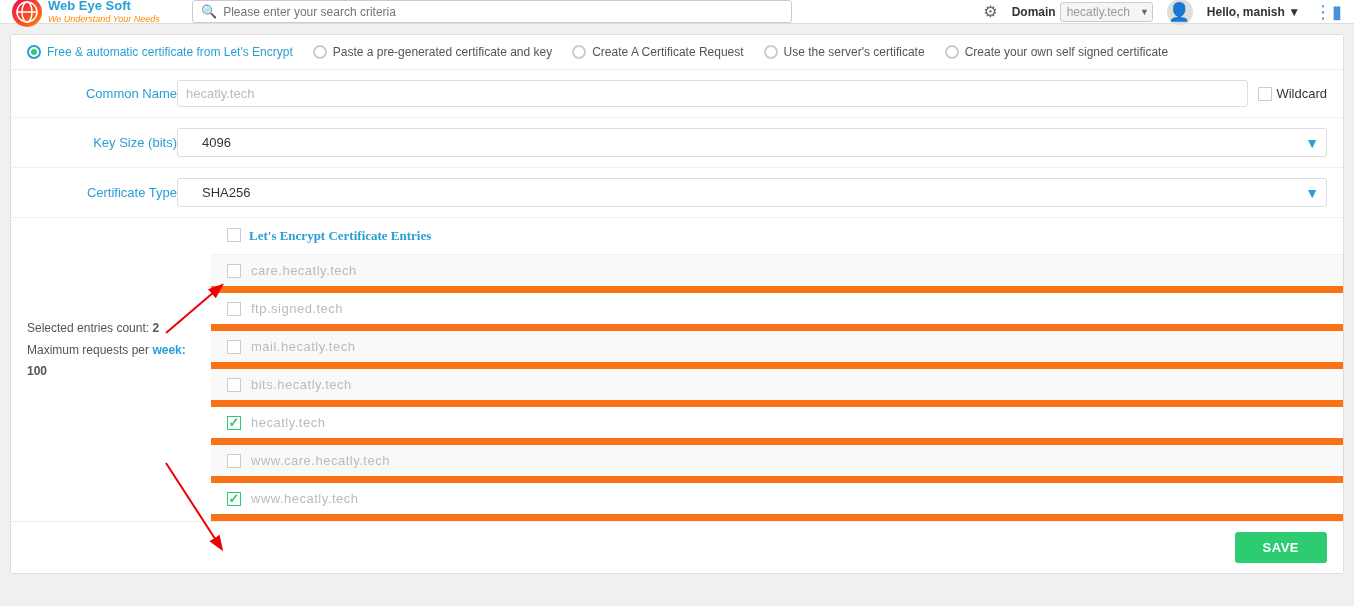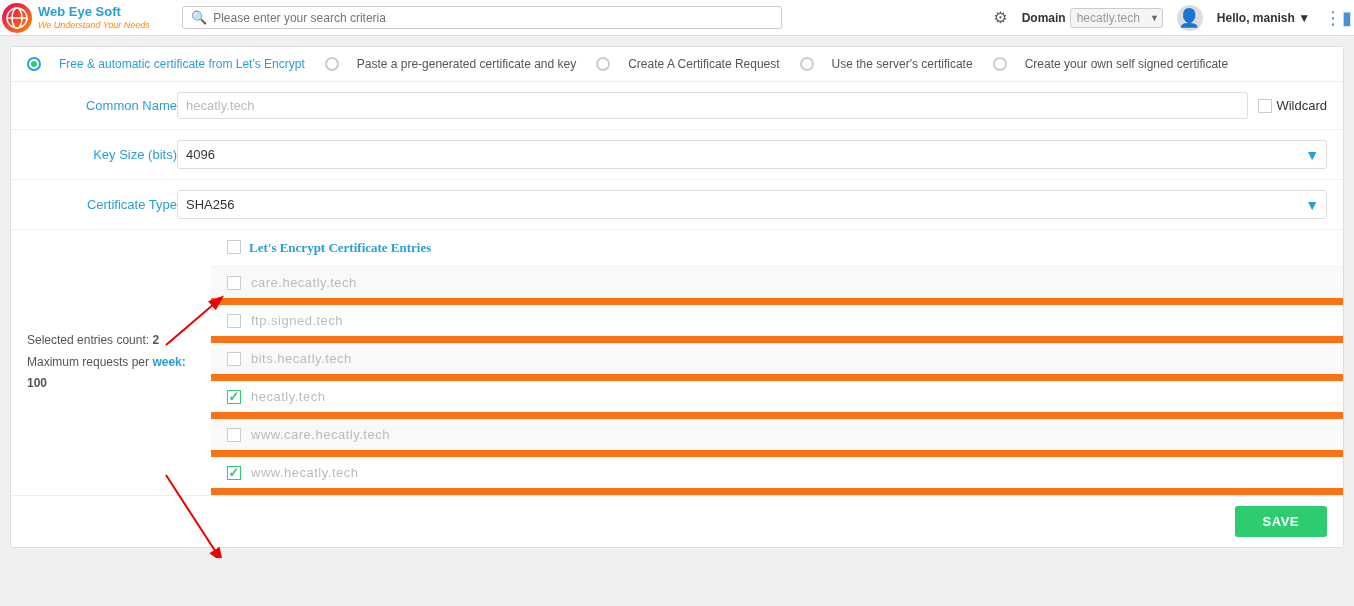--- a/index.html
+++ b/index.html
@@ -3,23 +3,23 @@
   <meta charset="utf-8">
   <style>
     * { box-sizing: border-box; margin: 0; padding: 0; }
     body { font-family: Arial, sans-serif; font-size: 13px; background: #f0f0f0; color: #333; }
 
     
     .header {
       display: flex;
       align-items: center;
       background: #fff;
-      padding: 4px 2px;
+      padding: 4px 12px;
       border-bottom: 1px solid #ddd;
-      height: 36px;
+      height: 24px;
     }
     .logo-area {
       display: flex;
       align-items: center;
       gap: 6px;
       min-width: 160px;
     }
     .logo-circle {
       width: 30px;
       height: 30px;
@@ -101,21 +101,21 @@
     
     .tabs-row {
       display: flex;
       align-items: center;
       padding: 10px 16px;
       border-bottom: 1px solid #eee;
       gap: 20px;
       background: #fff;
     }
     .tab-item {
-      display: flex; align-items: center; gap: 18px;
+      display: flex; align-items: center; gap: 6px;
       font-size: 12px; color: #555; cursor: pointer; white-space: nowrap;
     }
     .tab-item.active { color: #2a9fd6; }
     .radio-dot {
       width: 14px; height: 14px;
       border-radius: 50%;
       border: 2px solid #ccc;
       display: flex; align-items: center; justify-content: center;
     }
     .radio-dot.active {
@@ -171,21 +171,21 @@
     }
 
     .select-wrap {
       position: relative;
       flex: 1;
     }
     .select-wrap select {
       width: 100%;
       border: 1px solid #ddd;
       border-radius: 3px;
-      padding: 6px 28px 6px 8px;
+      padding: 6px 28px 6px 24px;
       font-size: 13px;
       appearance: none;
       background: #fff;
       color: #333;
       outline: none;
       cursor: pointer;
     }
     .select-arrow {
       position: absolute;
       right: 8px; top: 50%;
@@ -418,20 +418,24 @@
         <div class="entry-row" style="background:#f9f9f9;">
           <div class="entry-checkbox"></div>
           <span class="entry-text">care.hecatly.tech</span>
         </div>
         <div class="entry-row" style="background:#fff;">
           <div class="entry-checkbox"></div>
           <span class="entry-text">ftp.signed.tech</span>
         </div>
         <div class="entry-row" style="background:#f9f9f9;">
           <div class="entry-checkbox"></div>
+          <span class="entry-text">mail.hecatly.tech</span>
+        </div>
+        <div class="entry-row" style="background:#f9f9f9;">
+          <div class="entry-checkbox"></div>
           <span class="entry-text">bits.hecatly.tech</span>
         </div>
         <div class="entry-row" style="background:#fff;">
           <div class="entry-checkbox checked">
             <span class="checkmark">✓</span>
           </div>
           <span class="entry-text">hecatly.tech</span>
         </div>
         <div class="entry-row" style="background:#f9f9f9;text-align:right;">
           <div class="entry-checkbox"></div>

